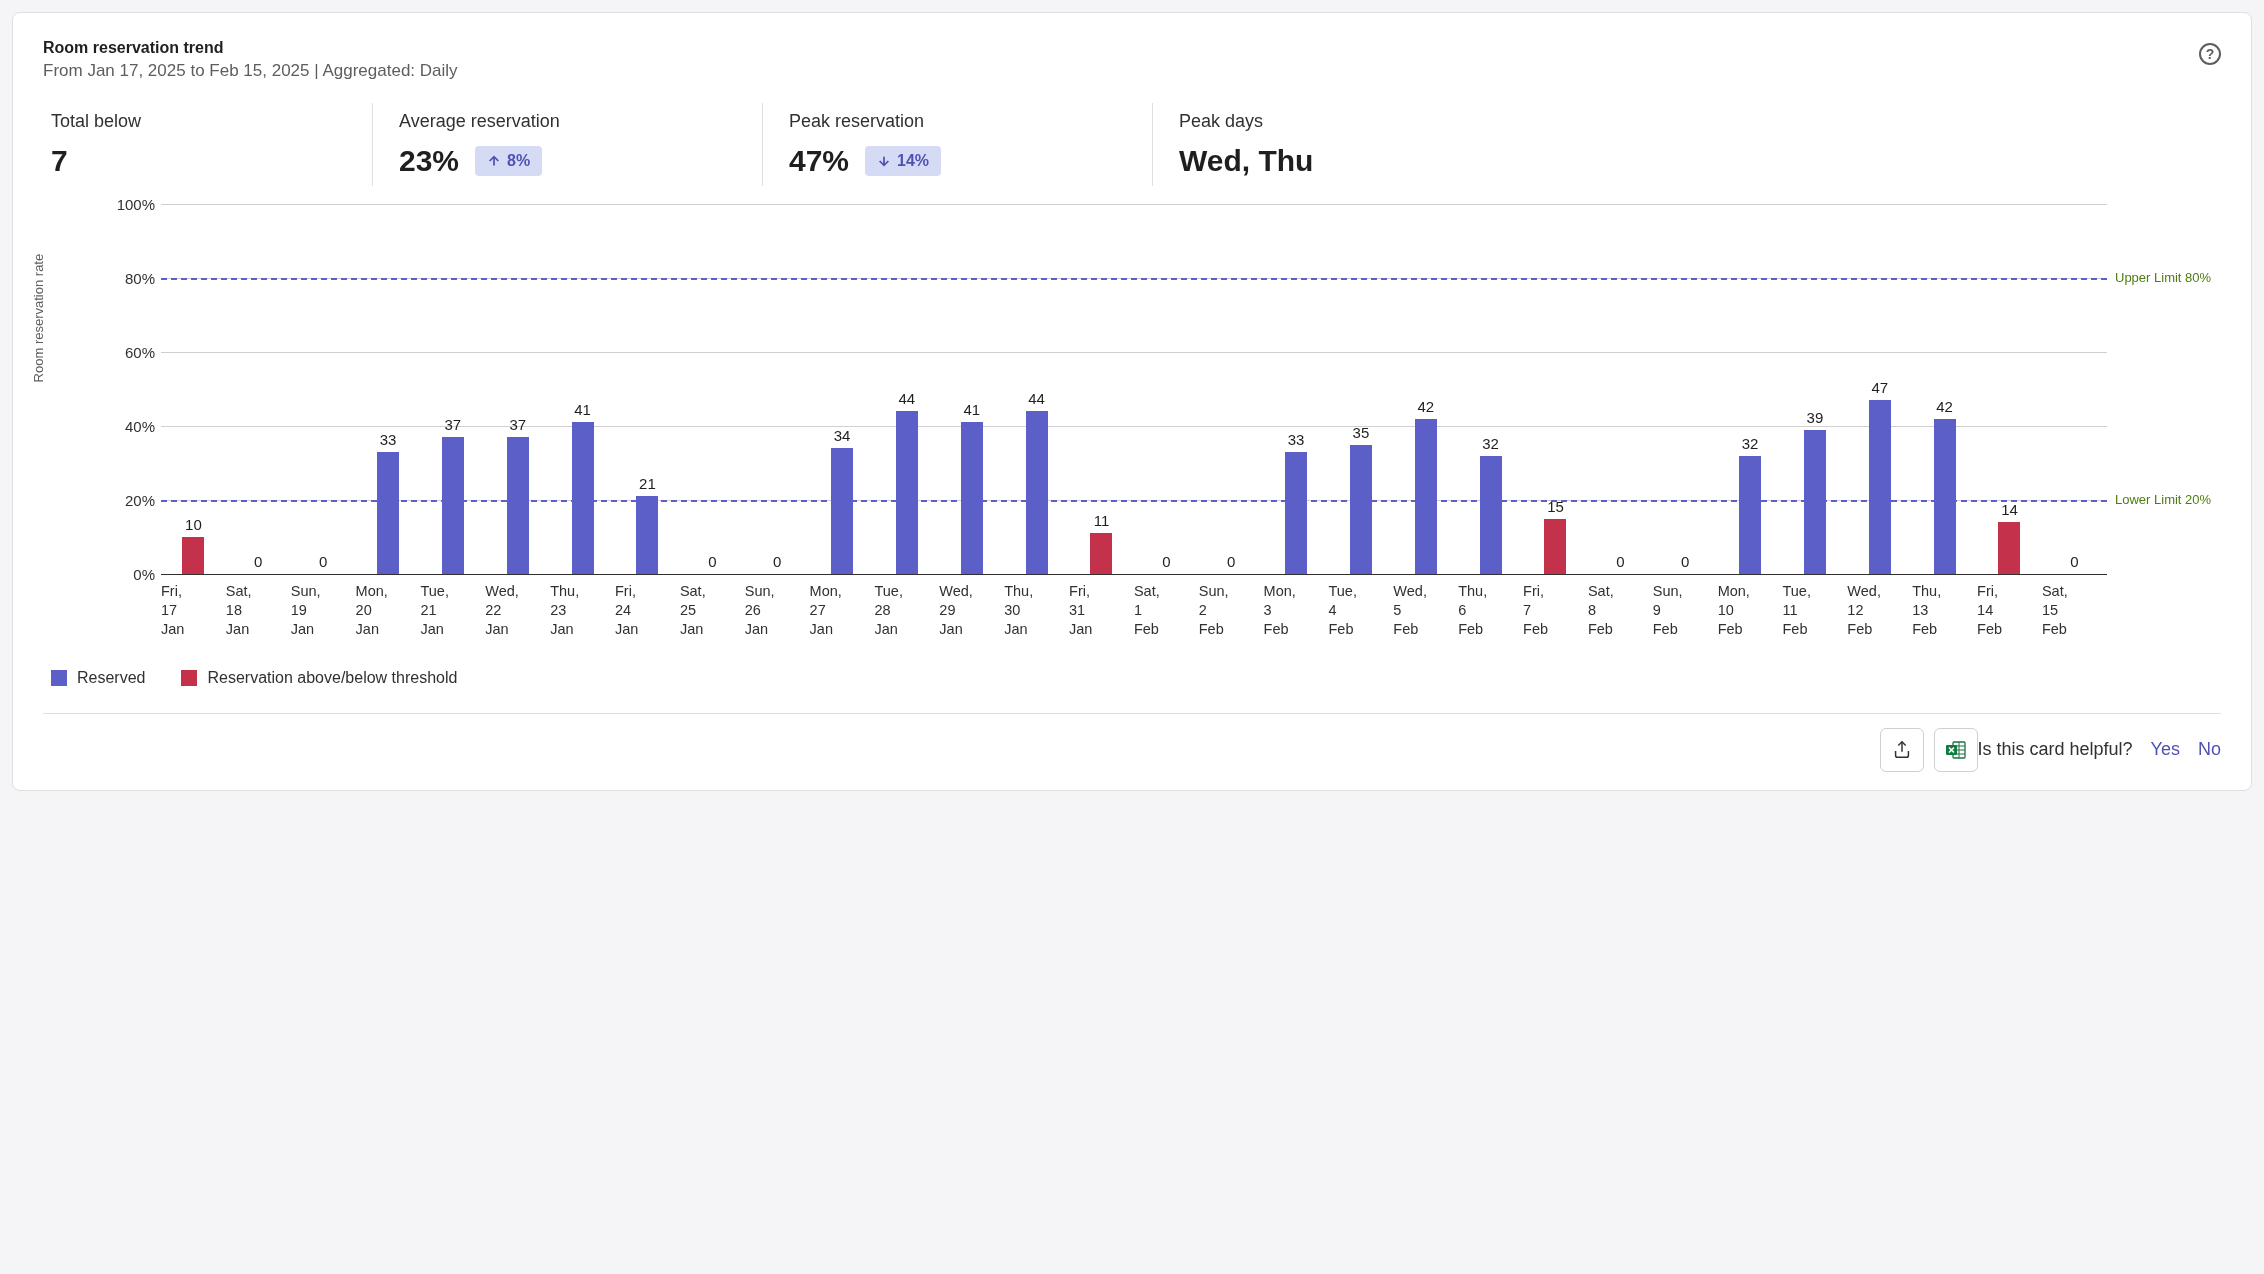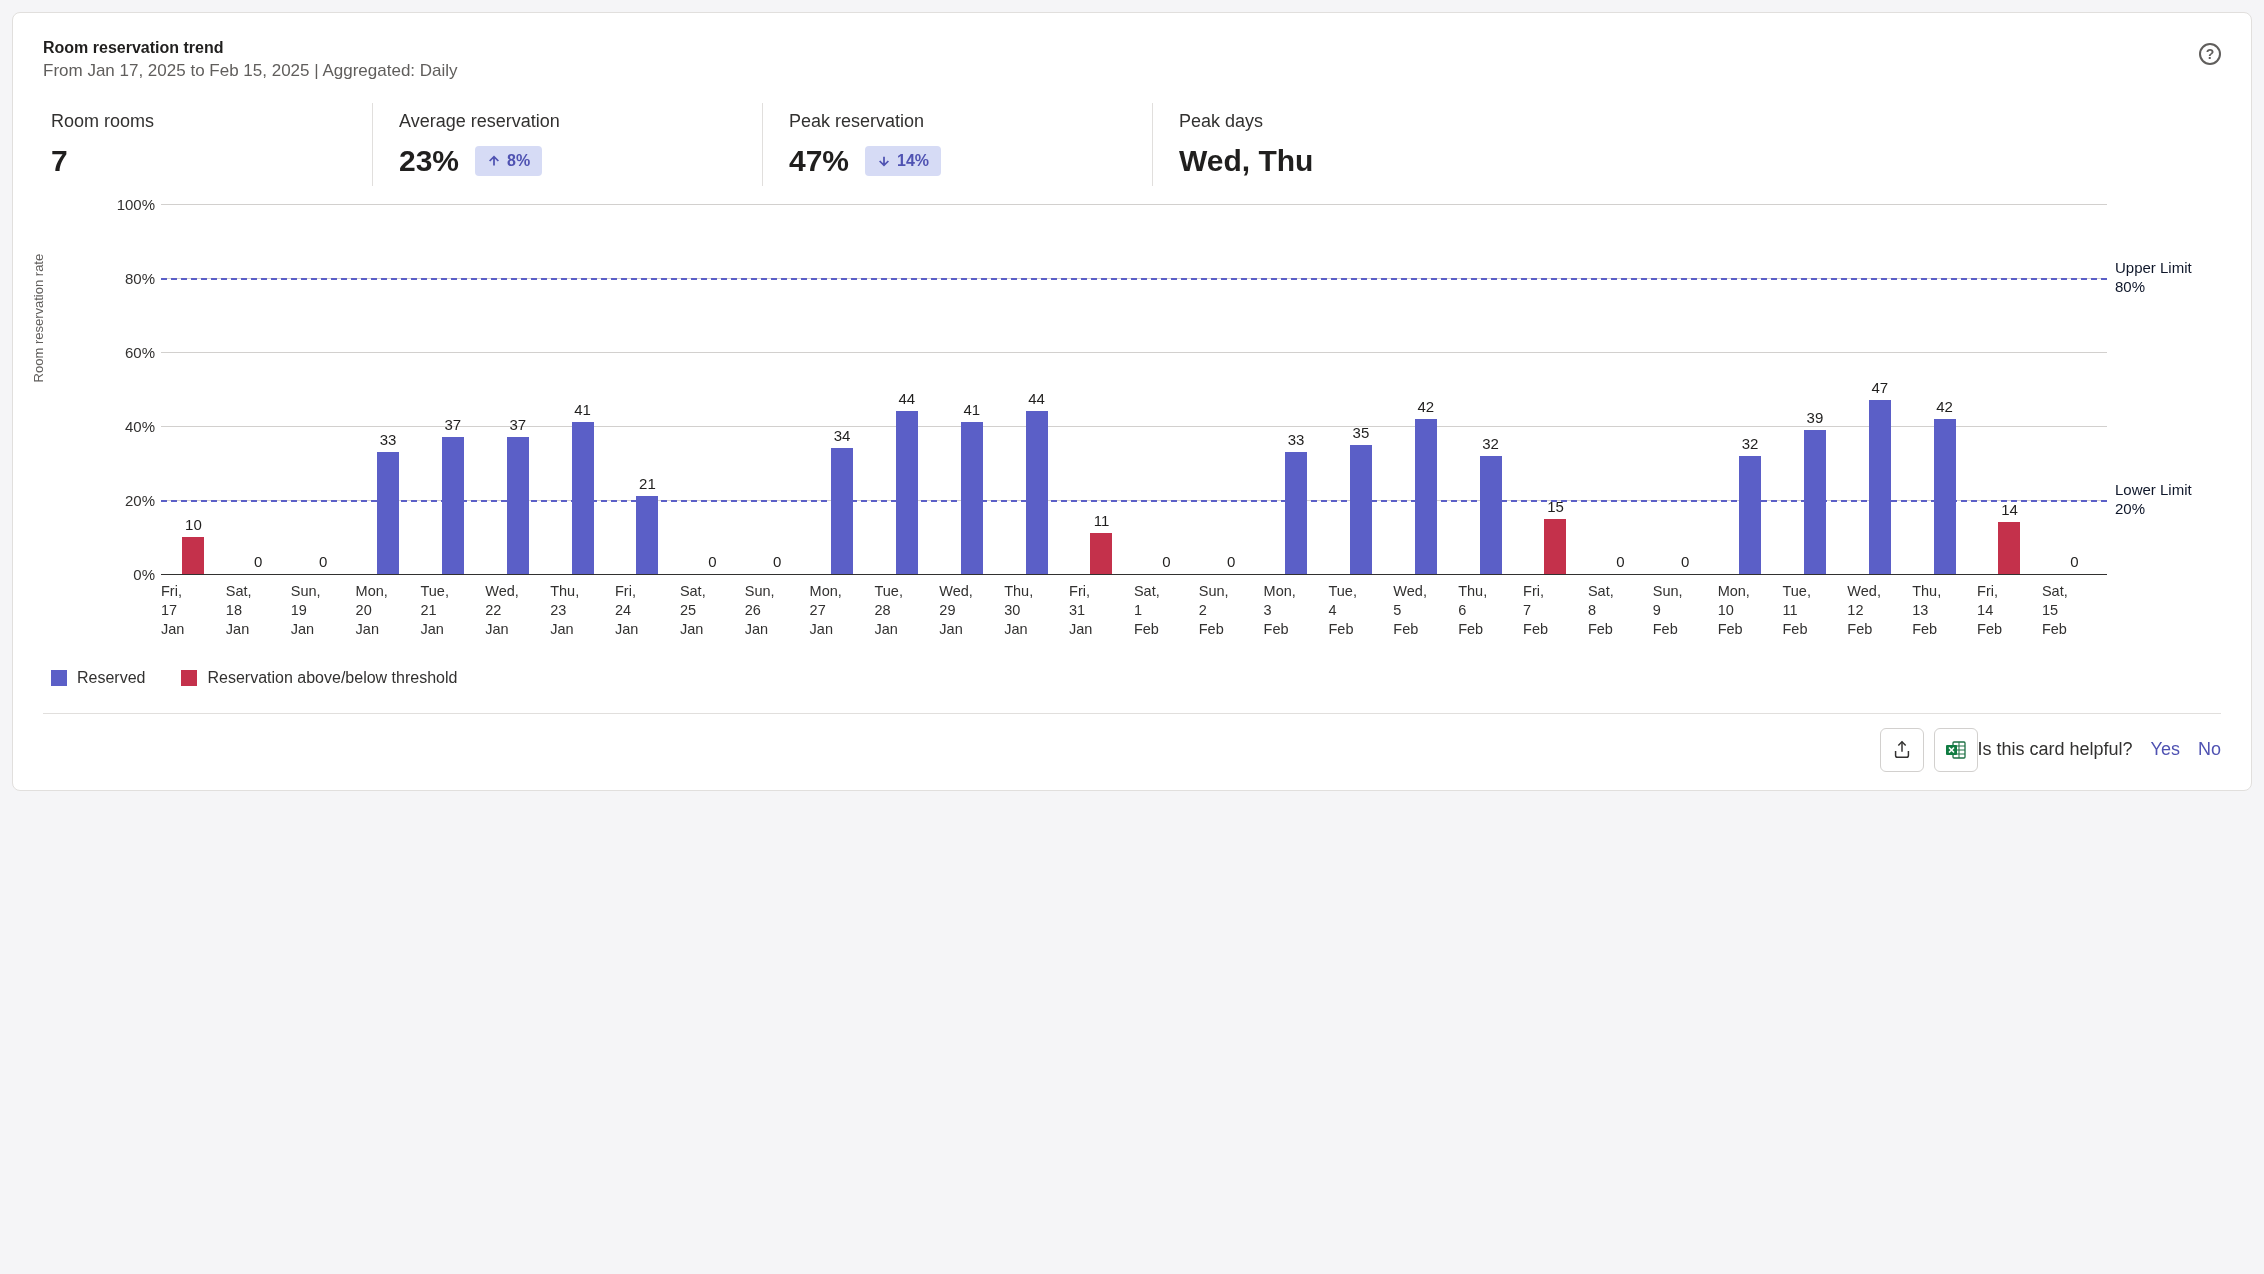--- a/index.html
+++ b/index.html
@@ -72,21 +72,21 @@
   .y-tick {
     position: absolute; left: 0; width: 50px; text-align: right;
     font-size: 15px; color: #323130; transform: translateY(-50%);
   }
   .limit-line {
     position: absolute; left: 56px; right: 114px;
     border-top: 2px dashed #5b5fc7;
   }
   .limit-label {
     position: absolute; right: 0; width: 106px;
-    font-size: 15px; color: #0f172a; line-height: 1.25;
+    font-size: 13px; color: #4d7c0f; line-height: 1.25;
     transform: translateY(-50%);
   }
   .bars {
     position: absolute; left: 56px; right: 114px; bottom: 0; top: 0;
     display: flex; align-items: flex-end;
   }
   .bar-slot {
     flex: 1 1 0; display: flex; flex-direction: column; align-items: center;
     justify-content: flex-end; height: 100%; position: relative;
   }
@@ -141,21 +141,21 @@
 <div class="card">
 
   <div class="header">
     <div class="title">Room reservation trend</div>
     <div class="subtitle">From Jan 17, 2025 to Feb 15, 2025 | Aggregated: Daily</div>
     <div class="help-icon">?</div>
   </div>
 
   <div class="stats-row">
     <div class="stat">
-      <div class="stat-label">Room rooms</div>
+      <div class="stat-label">Total below</div>
       <div class="stat-value-row">
         <div class="stat-value">7</div>
       </div>
     </div>
     <div class="stat">
       <div class="stat-label">Average reservation</div>
       <div class="stat-value-row">
         <div class="stat-value">23%</div>
         <div class="badge">
           <svg viewBox="0 0 16 16" fill="none" stroke="#4f52b2" stroke-width="2">

